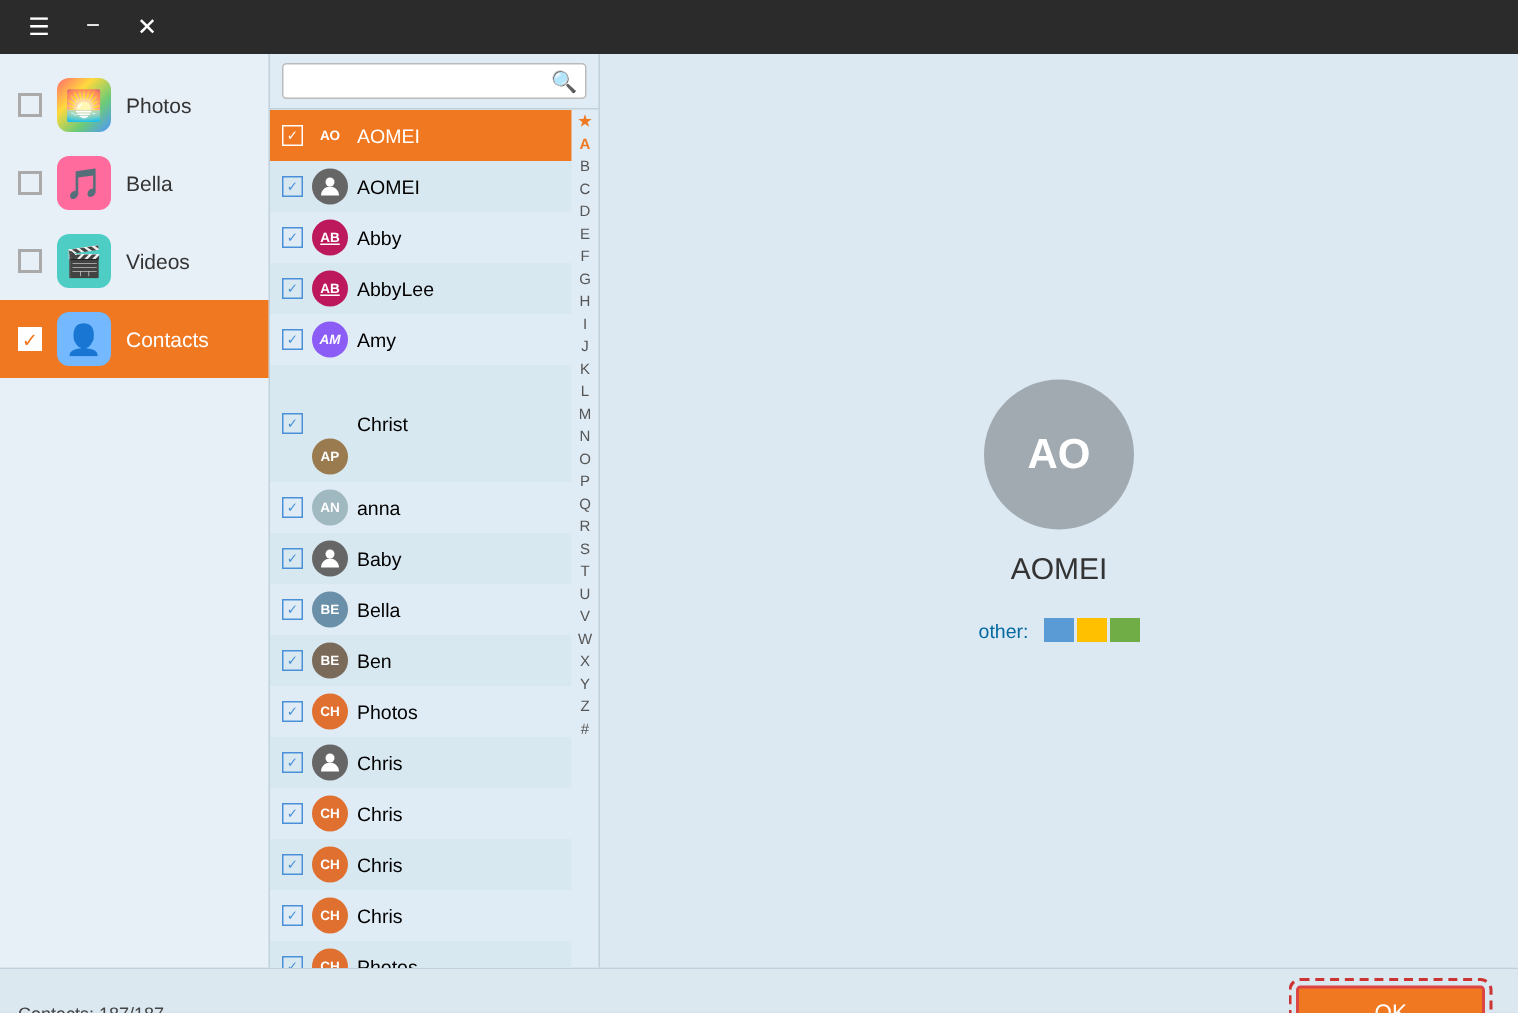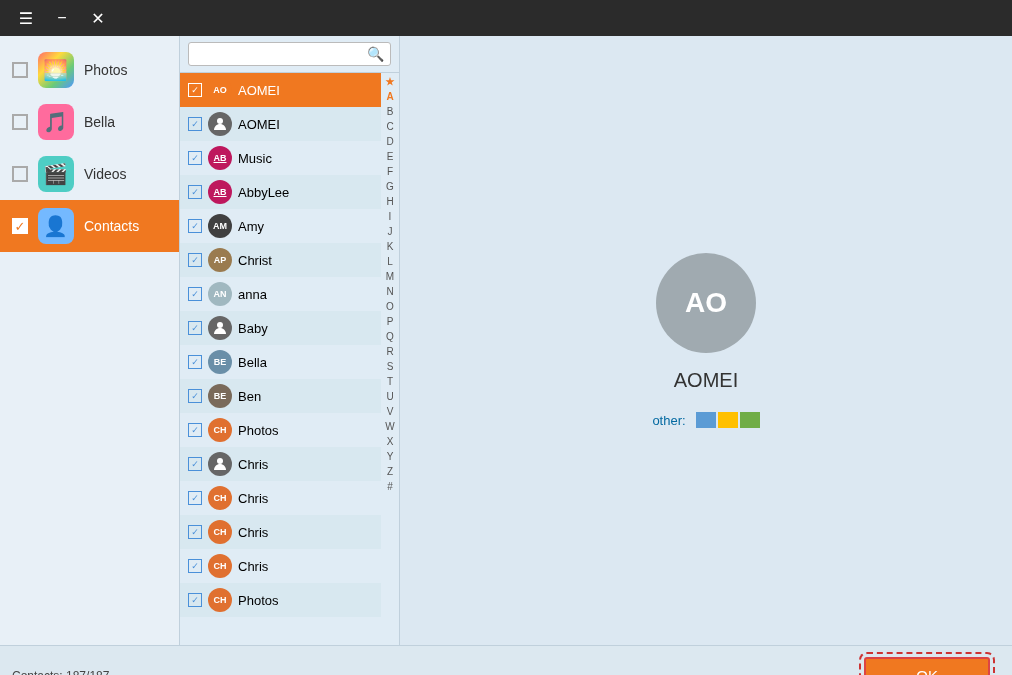--- a/index.html
+++ b/index.html
@@ -183,22 +183,22 @@
       justify-content: center;
       font-size: 9px;
       font-weight: bold;
       color: white;
       flex-shrink: 0;
       overflow: hidden;
     }
     .avatar-ao { background: #f07820; }
     .avatar-aomei-img { background: #888; }
     .avatar-ab { background: #be185d; text-decoration: underline; }
-    .avatar-am { background: #404040; }
-    .avatar-ap { background: #9a7b4f; }
+    .avatar-am { background: #8b5cf6; font-style: italic; }
+    .avatar-ap { background: #9a7b4f; margin-top: 44px; }
     .avatar-an { background: #a0b8c0; }
     .avatar-baby { background: #3a3a3a; }
     .avatar-be { background: #6a8fa8; }
     .avatar-ben { background: #7a6a5a; }
     .avatar-ch { background: #e07030; }
     .avatar-chris-img { background: #5a7a5a; }
     .contact-name {
       font-size: 13px;
     }
     .contact-item.selected .contact-name { color: white; }
@@ -368,21 +368,21 @@
                 <svg width="16" height="16" viewBox="0 0 16 16" fill="white">
                   <circle cx="8" cy="5" r="3"></circle>
                   <path d="M2 14c0-3.3 2.7-6 6-6s6 2.7 6 6"></path>
                 </svg>
               </div>
               <span class="contact-name">AOMEI</span>
             </div>
             <div class="contact-item">
               <div class="contact-checkbox checked">✓</div>
               <div class="contact-avatar avatar-ab">AB</div>
-              <span class="contact-name">Music</span>
+              <span class="contact-name">Abby</span>
             </div>
             <div class="contact-item alt">
               <div class="contact-checkbox checked">✓</div>
               <div class="contact-avatar avatar-ab">AB</div>
               <span class="contact-name">AbbyLee</span>
             </div>
             <div class="contact-item">
               <div class="contact-checkbox checked">✓</div>
               <div class="contact-avatar avatar-am">AM</div>
               <span class="contact-name">Amy</span>

